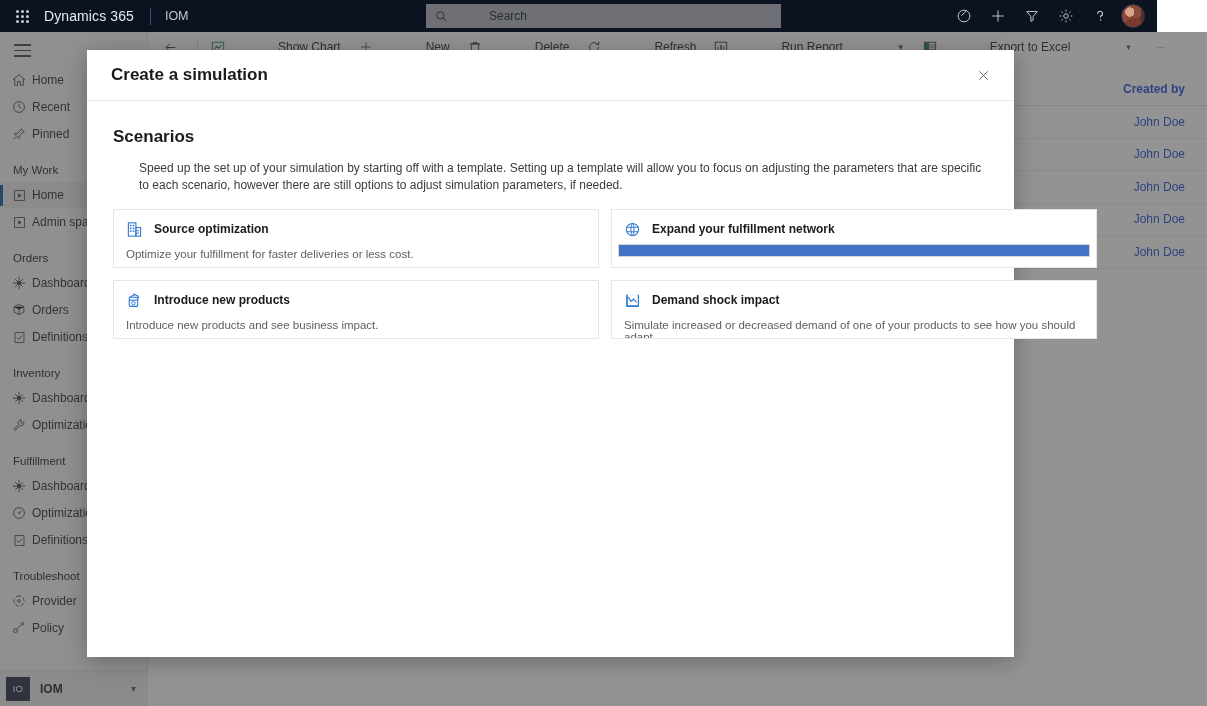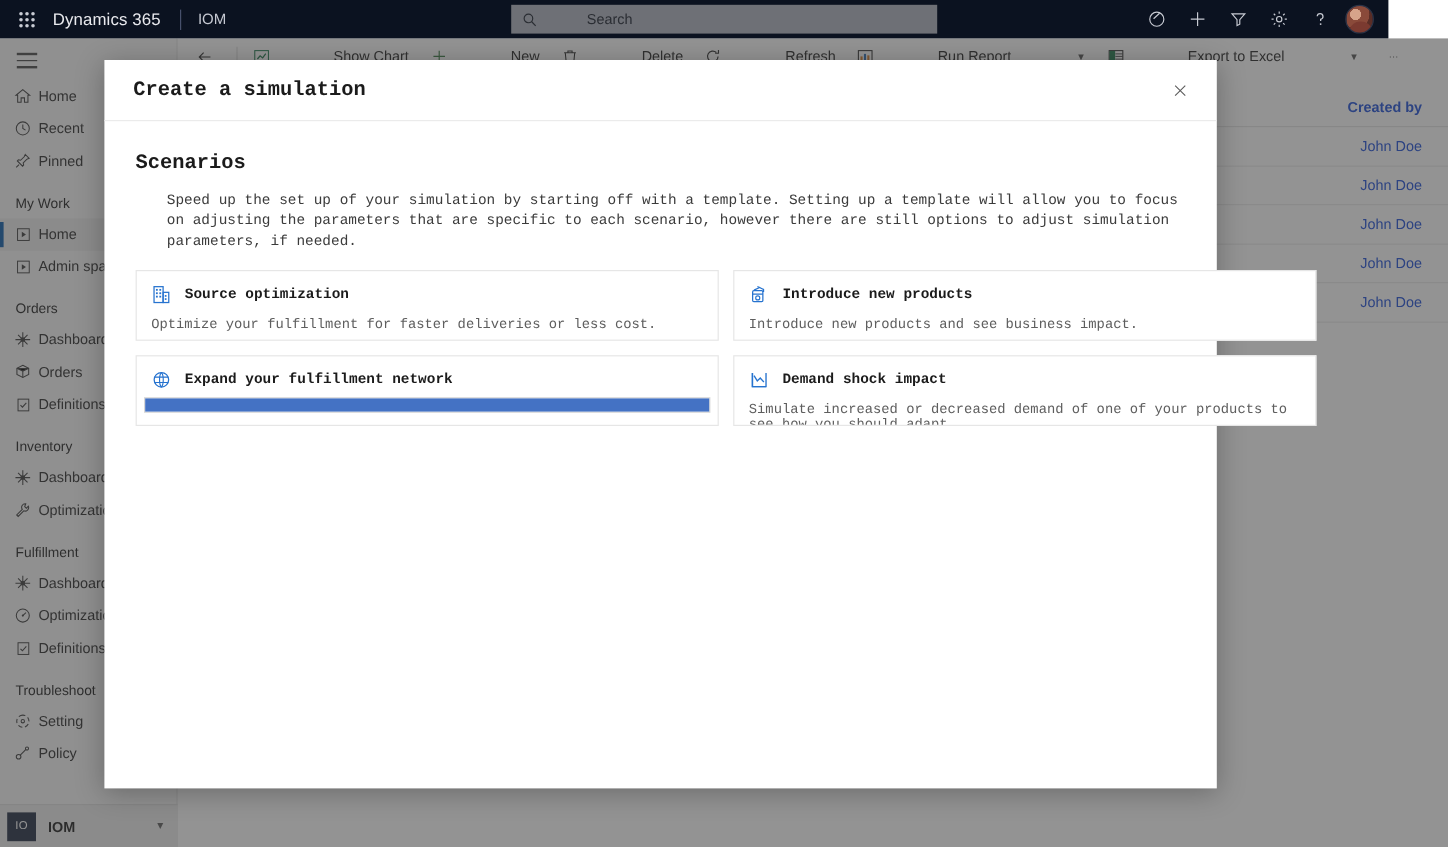--- a/index.html
+++ b/index.html
@@ -95,21 +95,21 @@
   
   .scrim { position: absolute; inset: 32px 0 0 0; background: rgba(59,59,59,0.55); z-index: 20; }
 
   
   .modal {
     position: absolute; left: 87px; top: 50px;
     width: 927px; height: 607px;
     background: #ffffff;
     box-shadow: 0 4px 22px rgba(0,0,0,.28);
     z-index: 40;
-    display: flex; flex-direction: column; font-family: Liberation Mono, monospace;
+    display: flex; flex-direction: column;
   }
   .modal-head {
     height: 51px; flex: 0 0 51px;
     border-bottom: 1px solid #ebebeb;
     display: flex; align-items: center;
     padding: 0 14px 0 24px;
   }
   .modal-title { font-size: 17px; font-weight: 600; color: #1b1b1b; }
   .modal-close {
     margin-left: auto; width: 34px; height: 34px;
@@ -278,21 +278,21 @@
       </div>
 
       <div class="navgroup">Troubleshoot</div>
       <div class="navitem">
         <span class="ni">
           <svg width="14" height="14" viewBox="0 0 16 16">
               <path d="M8 2.2a5.8 5.8 0 1 0 .1 11.6A5.8 5.8 0 0 0 8 2.2z" fill="none" stroke="#3c3c3c" stroke-width="1" stroke-dasharray="4 2.6"></path>
               <circle cx="8" cy="8" r="1.6" fill="none" stroke="#3c3c3c" stroke-width="1"></circle>
             </svg>
         </span>
-        <span class="nl">Setting</span>
+        <span class="nl">Provider</span>
       </div>
       <div class="navitem">
         <span class="ni">
           <svg width="14" height="14" viewBox="0 0 16 16">
               <circle cx="4" cy="11" r="2.2" fill="none" stroke="#3c3c3c" stroke-width="1"></circle>
               <path d="M5.6 9.4 11 4" stroke="#3c3c3c" stroke-width="1"></path>
               <circle cx="12" cy="3.2" r="1.5" fill="none" stroke="#3c3c3c" stroke-width="1"></circle>
             </svg>
         </span>
         <span class="nl">Policy</span>
@@ -498,45 +498,45 @@
             </span>
             <span class="card-ttl">Source optimization</span>
           </div>
           <div class="card-sub">Optimize your fulfillment for faster deliveries or less cost.</div>
         </div>
 
         <div class="card">
           <div class="card-top">
             <span class="card-ico">
               <svg width="17" height="17" viewBox="0 0 18 18">
+                  <circle cx="9" cy="9" r="6.4" fill="none" stroke="#2673cf" stroke-width="1.1"></circle>
+                  <path d="M9 2.6c-2.2 2-2.2 10.8 0 12.8M9 2.6c2.2 2 2.2 10.8 0 12.8M3 6.6h12M3 11.4h12" fill="none" stroke="#2673cf" stroke-width="1"></path>
+                </svg>
+            </span>
+            <span class="card-ttl">Expand your fulfillment network</span>
+          </div>
+          <div class="progress-track">
+            <div class="progress-fill" id="pfill" style="width: 100%; background: rgb(68, 114, 196);"></div>
+          </div>
+        </div>
+
+        <div class="card">
+          <div class="card-top">
+            <span class="card-ico">
+              <svg width="17" height="17" viewBox="0 0 18 18">
                   <path d="M7.6 1.9 13 4.5v2.1" fill="none" stroke="#2673cf" stroke-width="1.1"></path>
                   <path d="M4.6 5.1 10 2.5" fill="none" stroke="#2673cf" stroke-width="1.1"></path>
                   <rect x="3.4" y="5.6" width="9" height="9.6" rx="1" fill="none" stroke="#2673cf" stroke-width="1.1"></rect>
                   <path d="M3.4 8.6h9" stroke="#2673cf" stroke-width="1.1"></path>
                   <circle cx="7.9" cy="11.9" r="1.8" fill="none" stroke="#2673cf" stroke-width="1"></circle>
                 </svg>
             </span>
             <span class="card-ttl">Introduce new products</span>
           </div>
           <div class="card-sub">Introduce new products and see business impact.</div>
-        </div>
-
-        <div class="card">
-          <div class="card-top">
-            <span class="card-ico">
-              <svg width="17" height="17" viewBox="0 0 18 18">
-                  <circle cx="9" cy="9" r="6.4" fill="none" stroke="#2673cf" stroke-width="1.1"></circle>
-                  <path d="M9 2.6c-2.2 2-2.2 10.8 0 12.8M9 2.6c2.2 2 2.2 10.8 0 12.8M3 6.6h12M3 11.4h12" fill="none" stroke="#2673cf" stroke-width="1"></path>
-                </svg>
-            </span>
-            <span class="card-ttl">Expand your fulfillment network</span>
-          </div>
-          <div class="progress-track">
-            <div class="progress-fill" id="pfill" style="width: 100%; background: rgb(68, 114, 196);"></div>
-          </div>
         </div>
 
         <div class="card">
           <div class="card-top">
             <span class="card-ico">
               <svg width="17" height="17" viewBox="0 0 18 18">
                   <path d="M3.2 3v12h12" fill="none" stroke="#2673cf" stroke-width="1.2"></path>
                   <path d="M3.2 3v12h12V3" fill="none" stroke="#2673cf" stroke-width="1.2"></path>
                   <path d="M4.6 5.4 7.5 10l2.6-2.6 3.2 3.6" fill="none" stroke="#2673cf" stroke-width="1.2"></path>
                 </svg>

